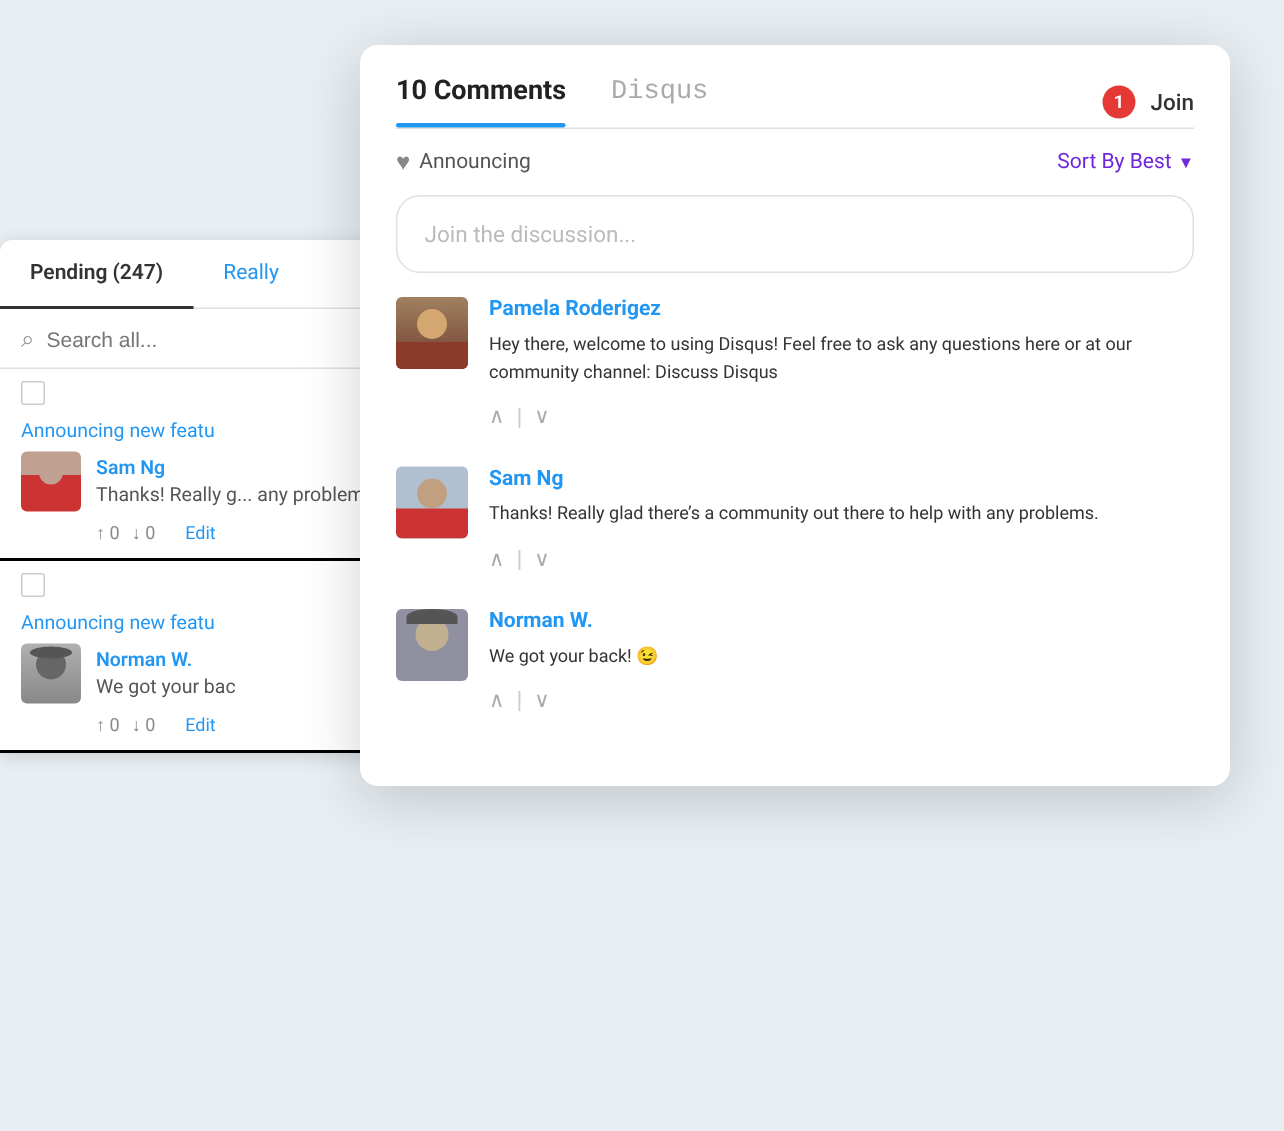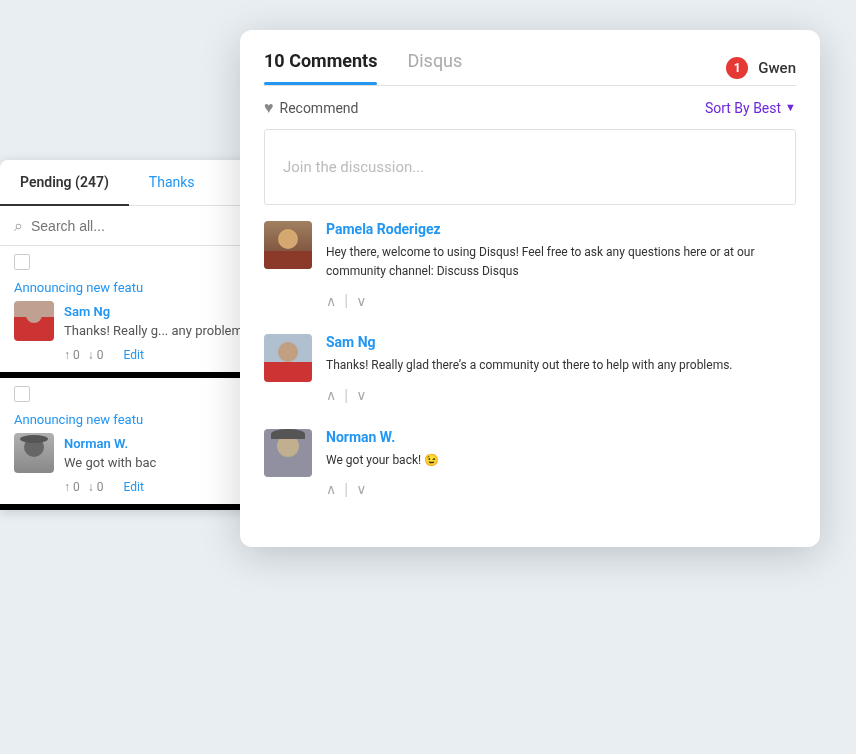--- a/index.html
+++ b/index.html
@@ -71,21 +71,21 @@
       width: 16px;
       height: 16px;
       border: 1.5px solid #ccc;
       border-radius: 2px;
       flex-shrink: 0;
       margin-top: 2px;
     }
 
     .bg-comment-item {
       padding: 10px 14px;
-      border-bottom: 6px solid #000000;
+      border-bottom: 2px solid #000000;
     }
 
     .bg-comment-link {
       color: #2196F3;
       font-size: 13px;
       display: block;
       margin-bottom: 6px;
     }
 
     .bg-comment-inner {
@@ -220,20 +220,21 @@
       left: 0;
       right: 0;
       height: 3px;
       background: #2196F3;
       border-radius: 2px;
     }
 
     .main-tab.inactive {
       color: #aaa;
       margin-left: 30px;
+      font-family: Liberation Mono, monospace;
     }
 
     .main-header-right {
       margin-left: auto;
       display: flex;
       align-items: center;
       gap: 10px;
     }
 
     .notification-badge {
@@ -287,22 +288,22 @@
       align-items: center;
       gap: 4px;
       color: #6d28d9;
       font-size: 14px;
       cursor: pointer;
     }
 
     .discussion-input {
       margin: 0 24px 16px;
       border: 1.5px solid #e0e0e0;
-      border-radius: 3px;
-      padding: 28px 18px;
+      border-radius: 16px;
+      padding: 16px 18px;
       font-size: 15px;
       color: #bbb;
       background: #fff;
       cursor: text;
     }
 
     .comments-list {
       padding: 0 24px 24px;
     }
 
@@ -439,21 +440,21 @@
   </style>
 </head>
 <body>
 
 <div class="bg-panel">
   <div class="bg-tabs">
     <div class="bg-tab active">
       <span>Pending (247)</span>
     </div>
     <div class="bg-tab inactive">
-      <span>Thanks</span>
+      <span>Really</span>
     </div>
   </div>
 
   <div class="bg-search">
     <span class="bg-search-icon">⌕</span>
     <input type="text" style="border: none; outline: none; color: rgb(170, 170, 170); font-size: 14px; background: transparent;" placeholder="Search all...">
   </div>
 
   <div style="display:flex;align-items:flex-start;padding:6px 14px 0;">
     <div class="bg-checkbox"></div>
@@ -476,21 +477,21 @@
 
   <div style="display:flex;align-items:flex-start;padding:6px 14px 0;">
     <div class="bg-checkbox"></div>
   </div>
   <div class="bg-comment-item">
     <span class="bg-comment-link">Announcing new featu</span>
     <div class="bg-comment-inner">
       <div class="bg-avatar avatar-norman"></div>
       <div>
         <span class="bg-comment-author">Norman W.</span>
-        <div class="bg-comment-text">We got with bac</div>
+        <div class="bg-comment-text">We got your bac</div>
         <div class="bg-comment-actions">
           <span>↑ <span>0</span></span>
           <span>↓ <span>0</span></span>
           <span class="bg-comment-edit">Edit</span>
         </div>
       </div>
     </div>
   </div>
 </div>
 
@@ -499,29 +500,29 @@
     <div class="main-tab active">
       <span>10 Comments</span>
     </div>
     <div class="main-tab inactive">
       <span>Disqus</span>
     </div>
     <div class="main-header-right">
       <div class="notification-badge">
         <span>1</span>
       </div>
-      <span class="user-name">Gwen</span>
+      <span class="user-name">Join</span>
     </div>
   </div>
   <div class="header-divider"></div>
 
   <div class="main-toolbar">
     <div class="recommend-btn">
       <span class="heart-icon">♥</span>
-      <span>Recommend</span>
+      <span>Announcing</span>
     </div>
     <div class="sort-btn">
       <span>Sort By Best</span>
       <span style="font-size:11px;">▼</span>
     </div>
   </div>
 
   <div class="discussion-input">
     <span style="color:#bbb;">Join the discussion...</span>
   </div>

